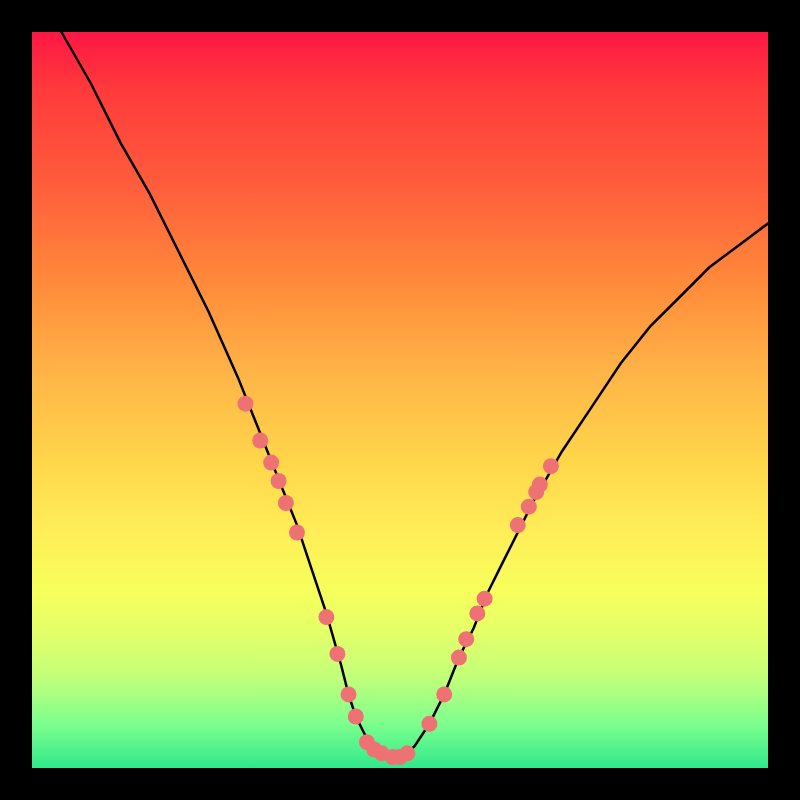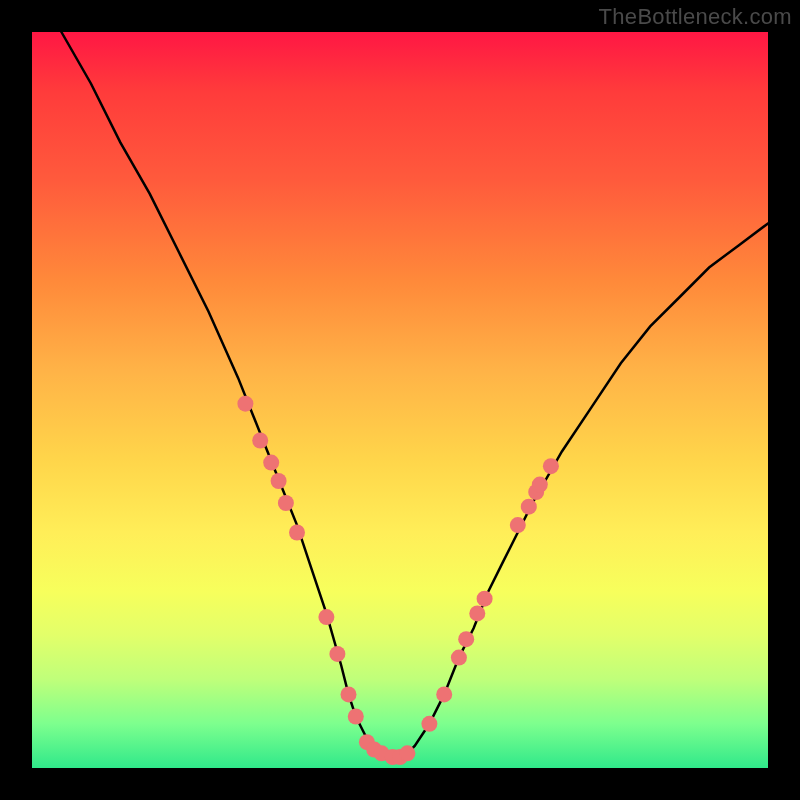--- a/index.html
+++ b/index.html
@@ -90,14 +90,13 @@
           <circle cx="445.3" cy="581.4" r="8" fill="#ee7273"></circle>
           <circle cx="452.6" cy="566.7" r="8" fill="#ee7273"></circle>
           <circle cx="485.8" cy="493.1" r="8" fill="#ee7273"></circle>
           <circle cx="496.8" cy="474.7" r="8" fill="#ee7273"></circle>
           <circle cx="504.2" cy="460.0" r="8" fill="#ee7273"></circle>
           <circle cx="507.8" cy="452.6" r="8" fill="#ee7273"></circle>
           <circle cx="518.9" cy="434.2" r="8" fill="#ee7273"></circle>
         </g>
     </svg>
   </div>
-  <div class="watermark">TheBottleneck.com</div>
 </div>
 
 </body></html>

